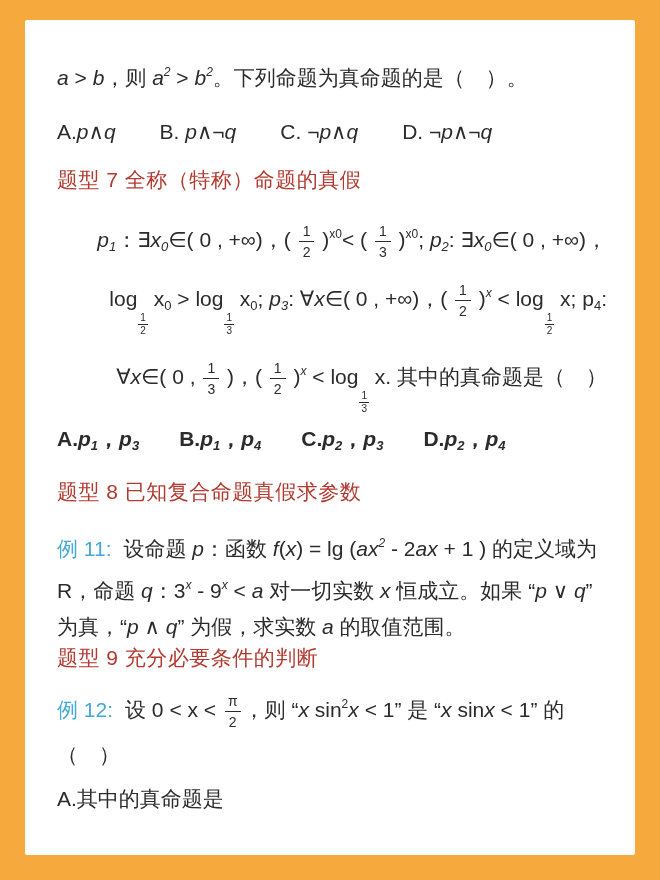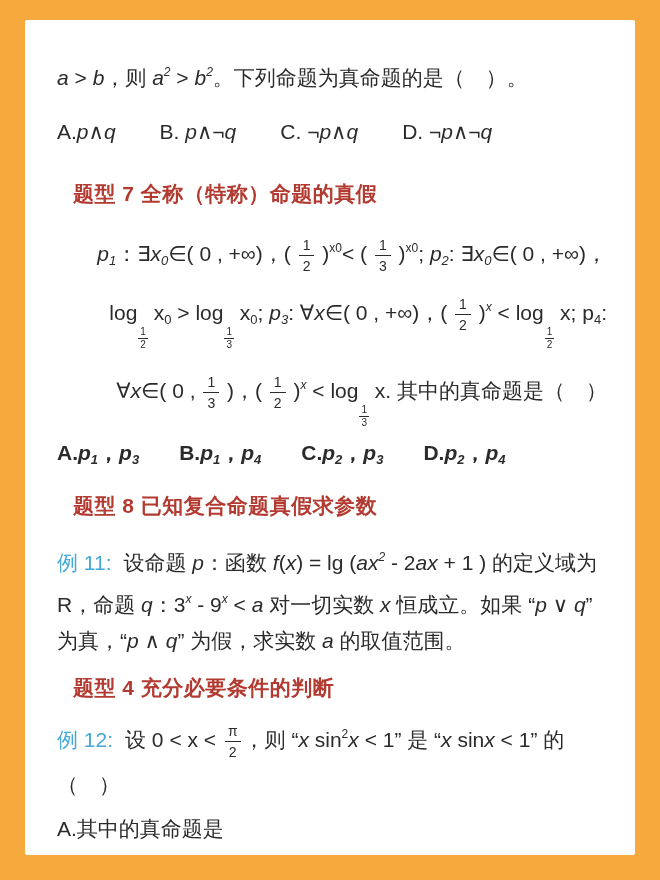--- a/index.html
+++ b/index.html
@@ -27,24 +27,24 @@
   }
   .frac .fn{padding:1px 4px 3px;}
   .frac .fd{border-top:1.5px solid currentColor;padding:3px 4px 1px;}
   .logw{white-space:nowrap;}
   .lfrac{
     display:inline-flex;flex-direction:column;align-items:center;
     font-size:10px;line-height:1;vertical-align:-15px;margin-left:1px;
   }
   .lfrac .fn{padding:0 2px 1px;}
   .lfrac .fd{border-top:1px solid currentColor;padding:1px 2px 0;}
-  .h{font-weight:bold;color:var(--red,#B23A30);font-size:21px;line-height:26px;margin:16px;letter-spacing:0.5px;}
+  .h{font-weight:normal;color:var(--red,#B23A30);font-size:21px;line-height:26px;margin:0;letter-spacing:0.5px;}
   .ex{color:var(--blue,#44A8D8);margin-right:12px;}
   .opts{display:flex;line-height:26px;}
-  .opts-q6{gap:44px;margin-bottom:36px;}
+  .opts-q6{gap:44px;margin-bottom:22px;}
   .opts-q10{gap:40px;margin-bottom:20px;font-weight:bold;}
   .q6{margin-bottom:28px;}
   .h7{margin-bottom:20px;}
   .ex10{margin-bottom:10px;}
   .pl{padding:8px 0;text-align:right;}
   .pl1{margin-bottom:4px;}
   .pl2{margin-bottom:6px;}
   .pl3{margin-bottom:4px;}
   .h8{margin-bottom:20px;}
   .ex11{line-height:36px;margin-bottom:0;}
@@ -108,21 +108,21 @@
       <span class="opt"><span>C.</span><span class="it">p</span><span class="sb it">2</span><span>，</span><span class="it">p</span><span class="sb it">3</span></span>
       <span class="opt"><span>D.</span><span class="it">p</span><span class="sb it">2</span><span>，</span><span class="it">p</span><span class="sb it">4</span></span>
     </div>
 
     <h2 class="h h8">题型 8 已知复合命题真假求参数</h2>
 
     <div class="ex11">
       <span class="ex">例 11:</span><span><span>设命题 </span><span class="it">p</span><span>：函数 </span><span class="it">f</span><span>(</span><span class="it">x</span><span>) = lg (</span><span class="it">ax</span><span class="sp it">2</span><span> - 2</span><span class="it">ax</span><span> + 1 ) 的定义域为 R，命题 </span><span class="it">q</span><span>：3</span><span class="sp it">x</span><span> - 9</span><span class="sp it">x</span><span> &lt; </span><span class="it">a</span><span> 对一切实数 </span><span class="it">x</span><span> 恒成立。如果 “</span><span class="it">p</span><span> ∨ </span><span class="it">q</span><span>” 为真，“</span><span class="it">p</span><span> ∧ </span><span class="it">q</span><span>” 为假，求实数 </span><span class="it">a</span><span> 的取值范围。</span></span>
     </div>
 
-    <h2 class="h h9">题型 4 充分必要条件的判断</h2>
+    <h2 class="h h9">题型 9 充分必要条件的判断</h2>
 
     <div class="mline ex12">
       <span class="ex">例 12:</span><span><span>设 0 &lt; x &lt; </span><span class="frac">
             <span class="fn">π</span>
             <span class="fd">2</span>
           </span><span>，则 “</span><span class="it">x</span><span> sin</span><span class="sp">2</span><span class="it">x</span><span> &lt; 1” 是 “</span><span class="it">x</span><span> sin</span><span class="it">x</span><span> &lt; 1” 的</span></span>
     </div>
 
     <div class="mline paren">（　）</div>
 

